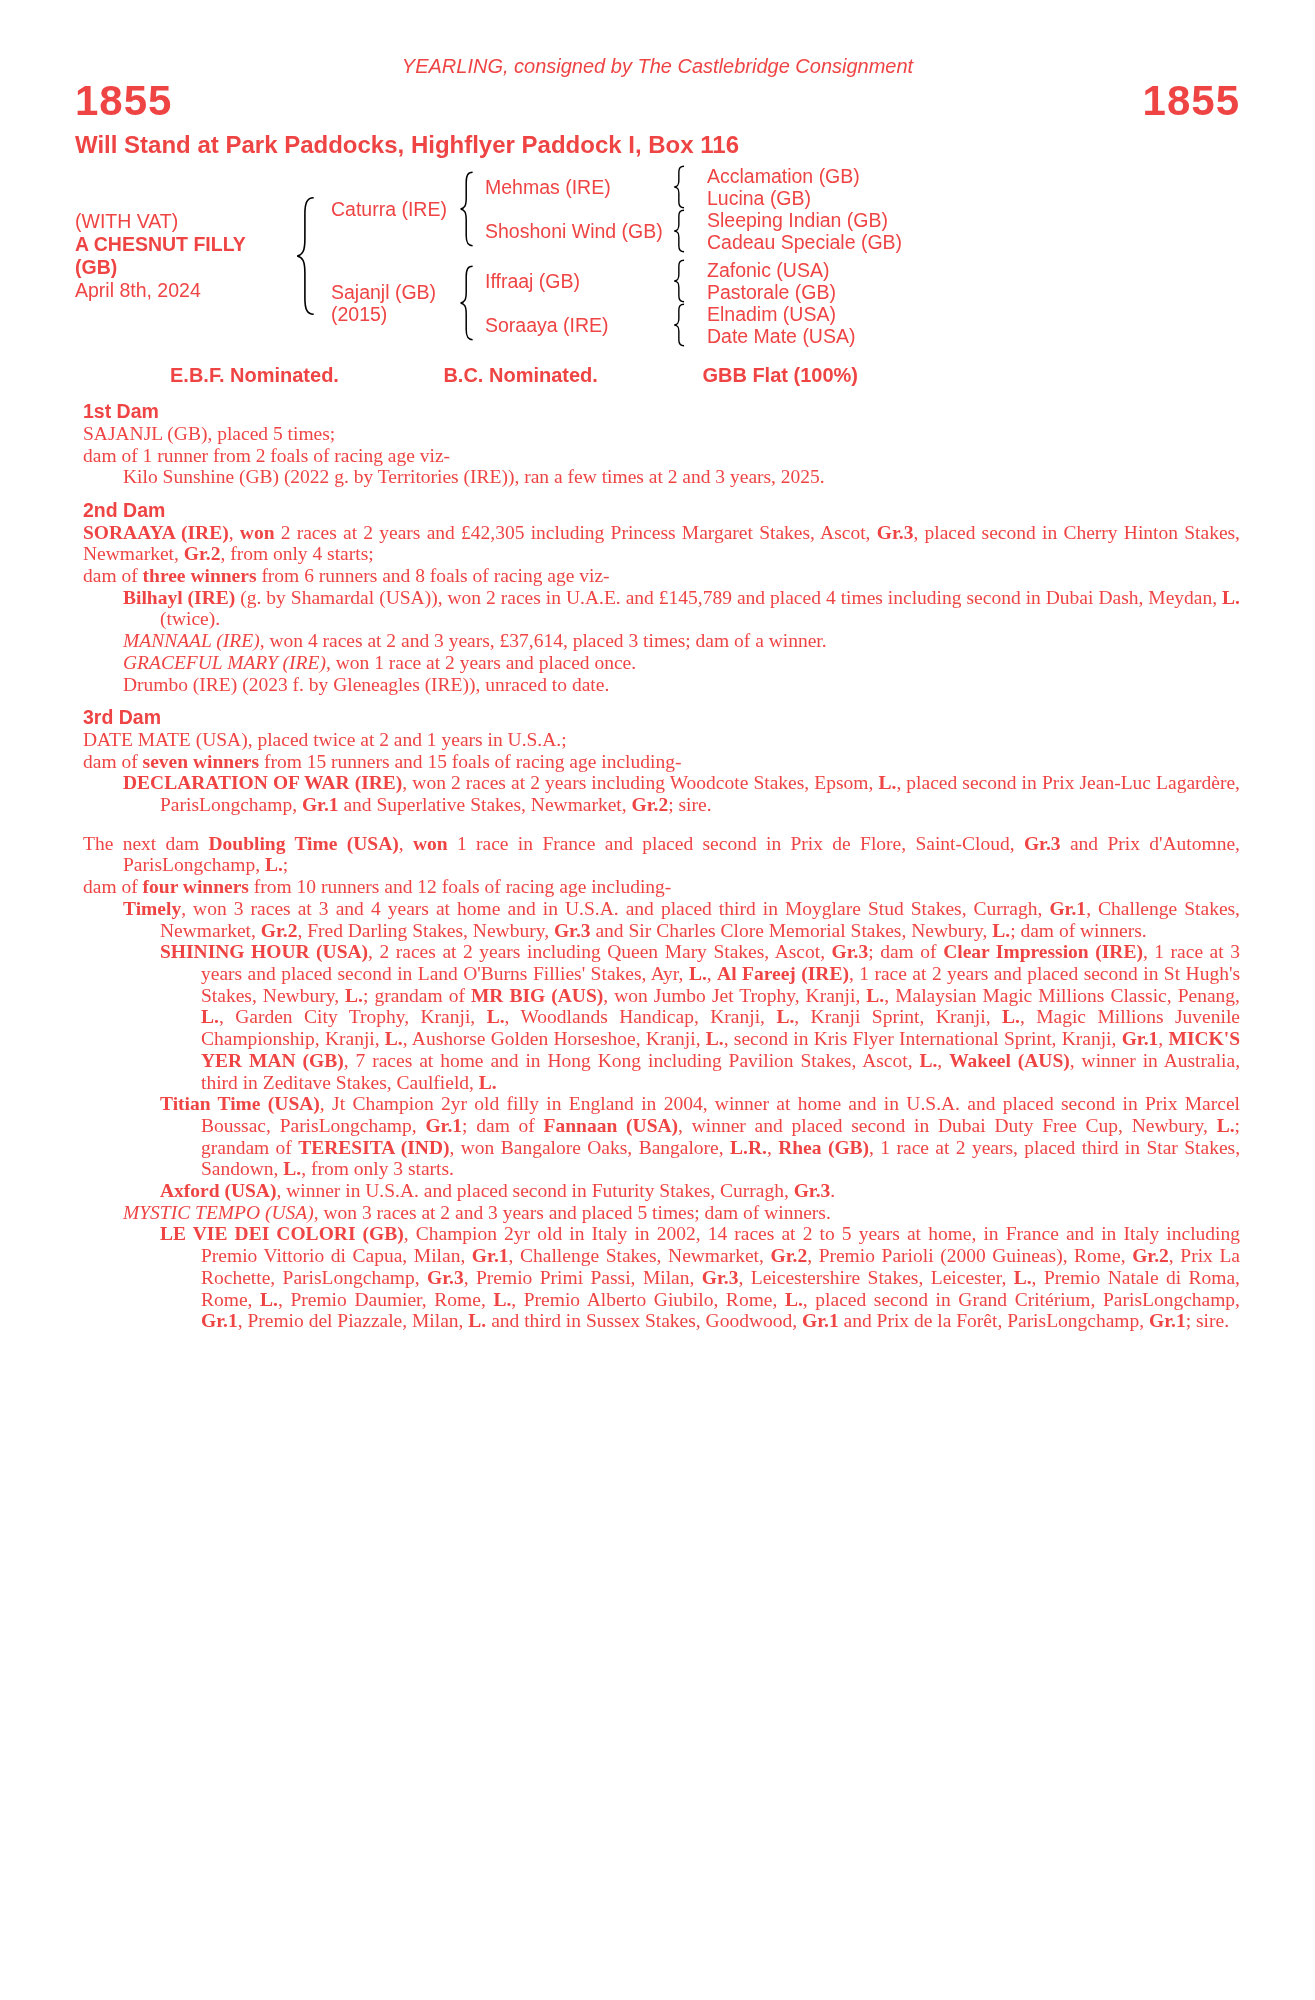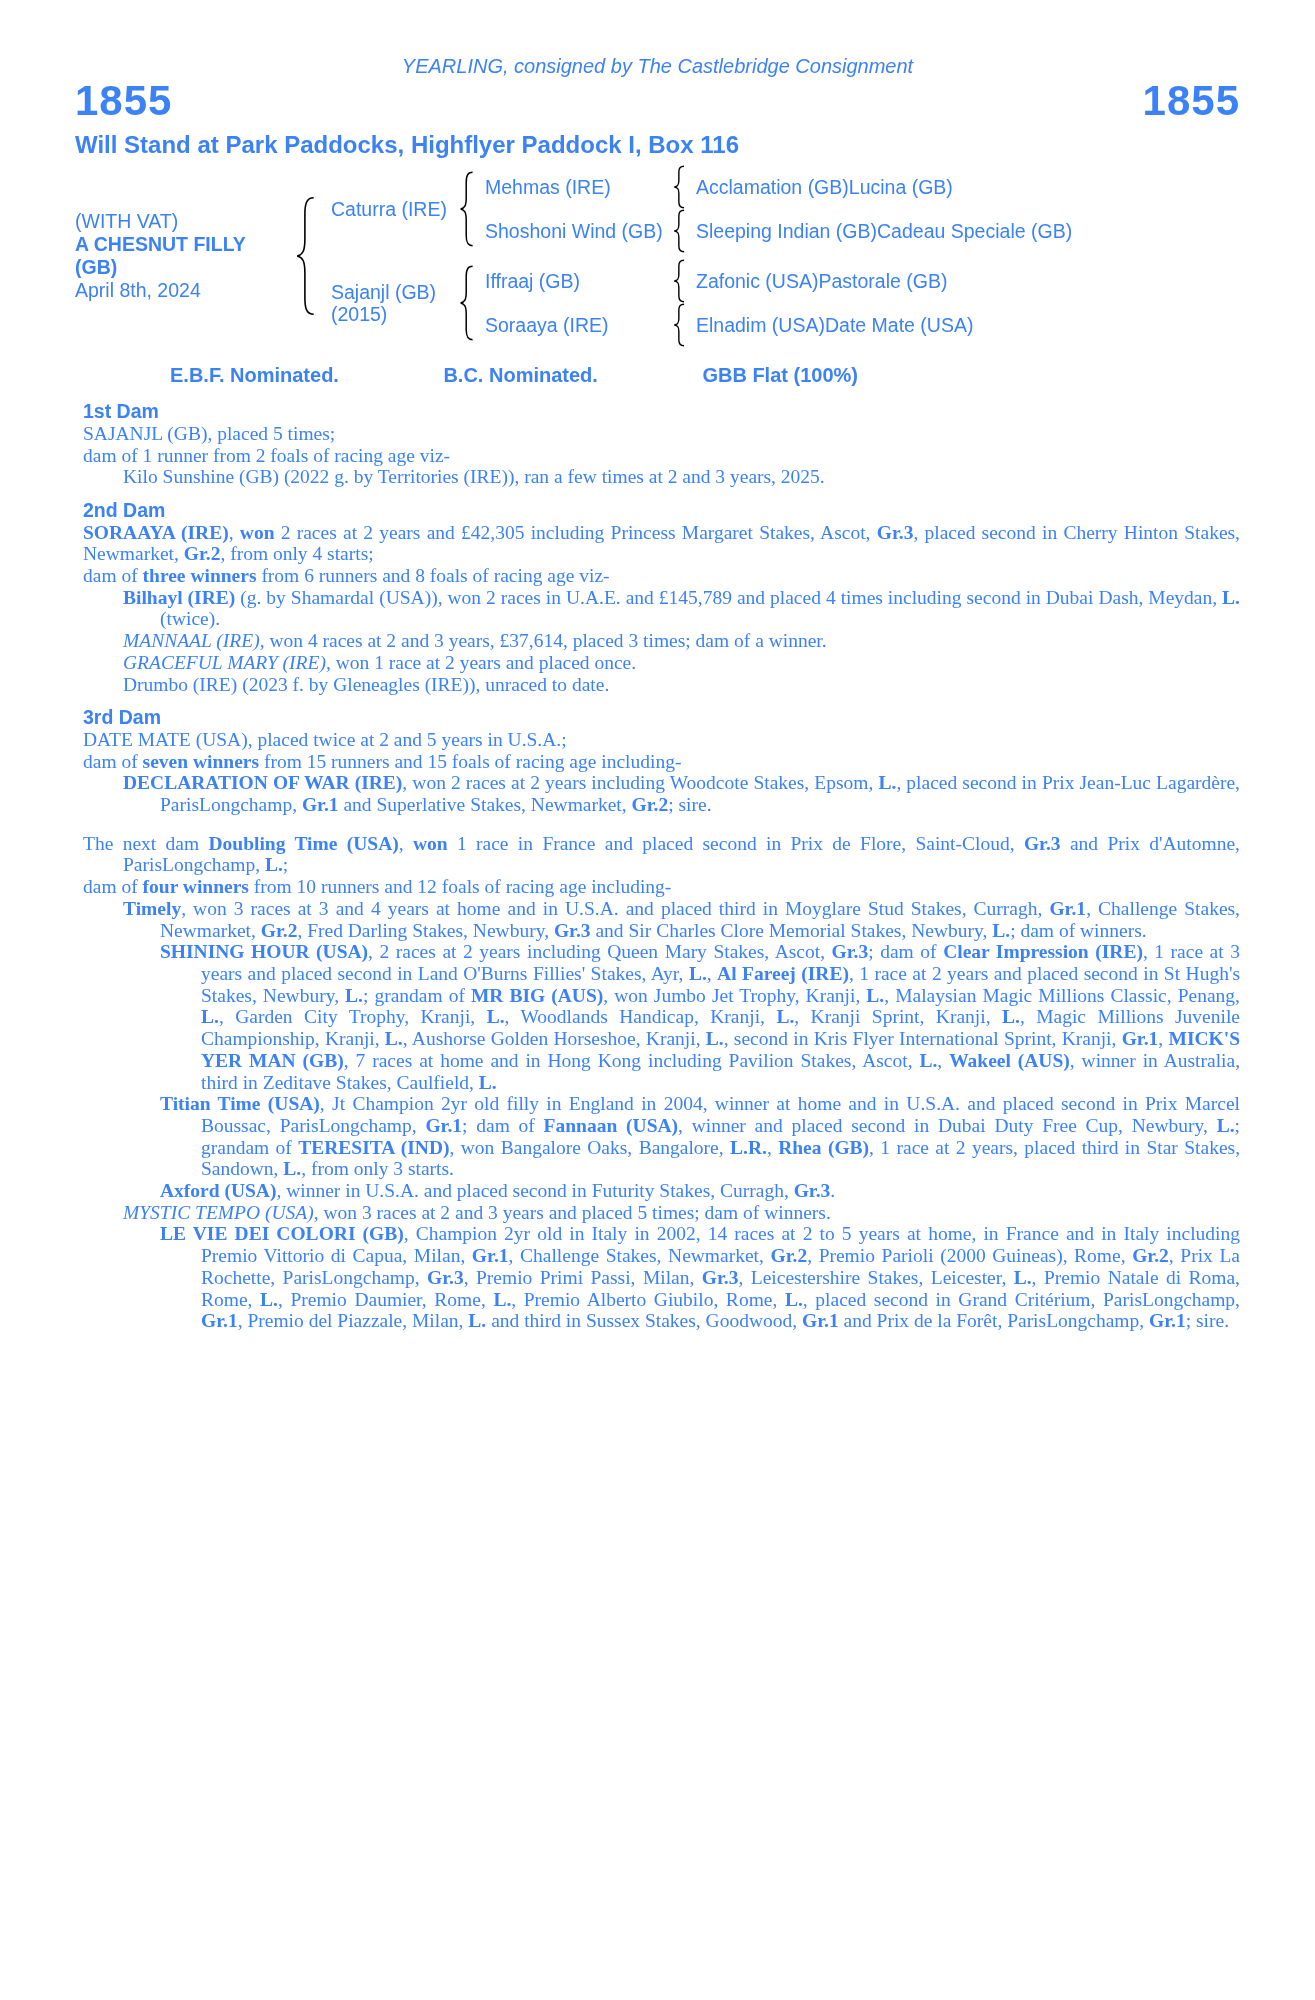--- a/index.html
+++ b/index.html
@@ -1,38 +1,38 @@
 <!DOCTYPE html>
 <html><head>
 <meta charset="utf-8">
 <style>
   html,body{margin:0;padding:0;background:#e8e8e8;}
   .page{
-    width:1315px; min-height:2000px; background:#ffffff; color:#3b82f6;
+    width:1315px; min-height:2000px; background:#ffffff; color:#ef4444;
     font-family:"Liberation Sans","DejaVu Sans",sans-serif;
     font-size:19.5px; line-height:21.7px;
     box-sizing:border-box; padding:56px 75px 16px 75px;
     margin:0 auto;
   }
   .consignor{text-align:center; font-style:italic; font-size:20px;}
   .lot-row{display:flex; justify-content:space-between; margin-top:2px;}
   .lot{font-weight:bold; font-size:42px; line-height:1.0; letter-spacing:1px;}
   .stand{font-weight:bold; font-size:24px; margin-top:12px;}
 
   
   .ped{display:flex; align-items:center; margin-top:10px;}
   .ped-left{width:212px; line-height:23px;}
   .ped-left .bold{font-weight:bold;}
   .gen1-col{display:flex; flex-direction:column; gap:6px;}
   .gen1-item{display:flex; align-items:center;}
   .gen1-name{width:128px; line-height:22px;}
   .gen2-col{display:flex; flex-direction:column;}
   .gen2-item{display:flex; align-items:center;}
   .gen2-name{width:188px; line-height:22px;}
-  .gen3-pair{display:flex; }
+  .gen3-pair{display:flex; flex-direction:column;margin-left:11px;}
   .gen3-pair div{height:22px; line-height:22px;}
   .brace{display:flex; align-items:center; justify-content:center; flex:0 0 auto;}
   .brace svg{display:block;}
   .brace-big{margin:0 14px 0 8px;}
   .brace-mid{margin:0 10px 0 0;}
   .brace-small{margin:0 10px 0 0;}
 
   
   .noms{display:flex; justify-content:space-between; width:688px;
         margin:18px 0 0 95px; font-weight:bold; font-size:20px;}
@@ -168,21 +168,21 @@
         <div class="sec-heading">2nd Dam</div>
         <p class="para" style="padding-left: 0px; text-indent: 0px;"><span class="b">SORAAYA (IRE)</span><span>, </span><span class="b">won</span><span> 2 races at 2 years and £42,305 including Princess Margaret Stakes, Ascot, </span><span class="b">Gr.3</span><span>, placed second in Cherry Hinton Stakes, Newmarket, </span><span class="b">Gr.2</span><span>, from only 4 starts;</span></p>
         <p class="para" style="padding-left: 0px; text-indent: 0px;"><span>dam of </span><span class="b">three winners</span><span> from 6 runners and 8 foals of racing age viz-</span></p>
         <p class="para" style="padding-left: 77px; text-indent: -37px;"><span class="b">Bilhayl (IRE)</span><span> (g. by Shamardal (USA)), won 2 races in U.A.E. and £145,789 and placed 4 times including second in Dubai Dash, Meydan, </span><span class="b">L.</span><span> (twice).</span></p>
         <p class="para" style="padding-left: 77px; text-indent: -37px;"><span class="i">MANNAAL (IRE)</span><span>, won 4 races at 2 and 3 years, £37,614, placed 3 times; dam of a winner.</span></p>
         <p class="para" style="padding-left: 77px; text-indent: -37px;"><span class="i">GRACEFUL MARY (IRE)</span><span>, won 1 race at 2 years and placed once.</span></p>
         <p class="para" style="padding-left: 77px; text-indent: -37px;"><span>Drumbo (IRE) (2023 f. by Gleneagles (IRE)), unraced to date.</span></p>
       </div>
       <div class="section">
         <div class="sec-heading">3rd Dam</div>
-        <p class="para" style="padding-left: 0px; text-indent: 0px;"><span>DATE MATE (USA), placed twice at 2 and 5 years in U.S.A.;</span></p>
+        <p class="para" style="padding-left: 0px; text-indent: 0px;"><span>DATE MATE (USA), placed twice at 2 and 1 years in U.S.A.;</span></p>
         <p class="para" style="padding-left: 0px; text-indent: 0px;"><span>dam of </span><span class="b">seven winners</span><span> from 15 runners and 15 foals of racing age including-</span></p>
         <p class="para" style="padding-left: 77px; text-indent: -37px;"><span class="b">DECLARATION OF WAR (IRE)</span><span>, won 2 races at 2 years including Woodcote Stakes, Epsom, </span><span class="b">L.</span><span>, placed second in Prix Jean-Luc Lagardère, ParisLongchamp, </span><span class="b">Gr.1</span><span> and Superlative Stakes, Newmarket, </span><span class="b">Gr.2</span><span>; sire.</span></p>
       </div>
       <div class="section spaced">
         <p class="para" style="padding-left: 40px; text-indent: -40px;"><span>The next dam </span><span class="b">Doubling Time (USA)</span><span>, </span><span class="b">won</span><span> 1 race in France and placed second in Prix de Flore, Saint-Cloud, </span><span class="b">Gr.3</span><span> and Prix d'Automne, ParisLongchamp, </span><span class="b">L.</span><span>;</span></p>
         <p class="para" style="padding-left: 0px; text-indent: 0px;"><span>dam of </span><span class="b">four winners</span><span> from 10 runners and 12 foals of racing age including-</span></p>
         <p class="para" style="padding-left: 77px; text-indent: -37px;"><span class="b">Timely</span><span>, won 3 races at 3 and 4 years at home and in U.S.A. and placed third in Moyglare Stud Stakes, Curragh, </span><span class="b">Gr.1</span><span>, Challenge Stakes, Newmarket, </span><span class="b">Gr.2</span><span>, Fred Darling Stakes, Newbury, </span><span class="b">Gr.3</span><span> and Sir Charles Clore Memorial Stakes, Newbury, </span><span class="b">L.</span><span>; dam of winners.</span></p>
         <p class="para" style="padding-left: 118px; text-indent: -41px;"><span class="b">SHINING HOUR (USA)</span><span>, 2 races at 2 years including Queen Mary Stakes, Ascot, </span><span class="b">Gr.3</span><span>; dam of </span><span class="b">Clear Impression (IRE)</span><span>, 1 race at 3 years and placed second in Land O'Burns Fillies' Stakes, Ayr, </span><span class="b">L.</span><span>, </span><span class="b">Al Fareej (IRE)</span><span>, 1 race at 2 years and placed second in St Hugh's Stakes, Newbury, </span><span class="b">L.</span><span>; grandam of </span><span class="b">MR BIG (AUS)</span><span>, won Jumbo Jet Trophy, Kranji, </span><span class="b">L.</span><span>, Malaysian Magic Millions Classic, Penang, </span><span class="b">L.</span><span>, Garden City Trophy, Kranji, </span><span class="b">L.</span><span>, Woodlands Handicap, Kranji, </span><span class="b">L.</span><span>, Kranji Sprint, Kranji, </span><span class="b">L.</span><span>, Magic Millions Juvenile Championship, Kranji, </span><span class="b">L.</span><span>, Aushorse Golden Horseshoe, Kranji, </span><span class="b">L.</span><span>, second in Kris Flyer International Sprint, Kranji, </span><span class="b">Gr.1</span><span>, </span><span class="b">MICK'S YER MAN (GB)</span><span>, 7 races at home and in Hong Kong including Pavilion Stakes, Ascot, </span><span class="b">L.</span><span>, </span><span class="b">Wakeel (AUS)</span><span>, winner in Australia, third in Zeditave Stakes, Caulfield, </span><span class="b">L.</span></p>
         <p class="para" style="padding-left: 118px; text-indent: -41px;"><span class="b">Titian Time (USA)</span><span>, Jt Champion 2yr old filly in England in 2004, winner at home and in U.S.A. and placed second in Prix Marcel Boussac, ParisLongchamp, </span><span class="b">Gr.1</span><span>; dam of </span><span class="b">Fannaan (USA)</span><span>, winner and placed second in Dubai Duty Free Cup, Newbury, </span><span class="b">L.</span><span>; grandam of </span><span class="b">TERESITA (IND)</span><span>, won Bangalore Oaks, Bangalore, </span><span class="b">L.R.</span><span>, </span><span class="b">Rhea (GB)</span><span>, 1 race at 2 years, placed third in Star Stakes, Sandown, </span><span class="b">L.</span><span>, from only 3 starts.</span></p>
         <p class="para" style="padding-left: 118px; text-indent: -41px;"><span class="b">Axford (USA)</span><span>, winner in U.S.A. and placed second in Futurity Stakes, Curragh, </span><span class="b">Gr.3</span><span>.</span></p>

